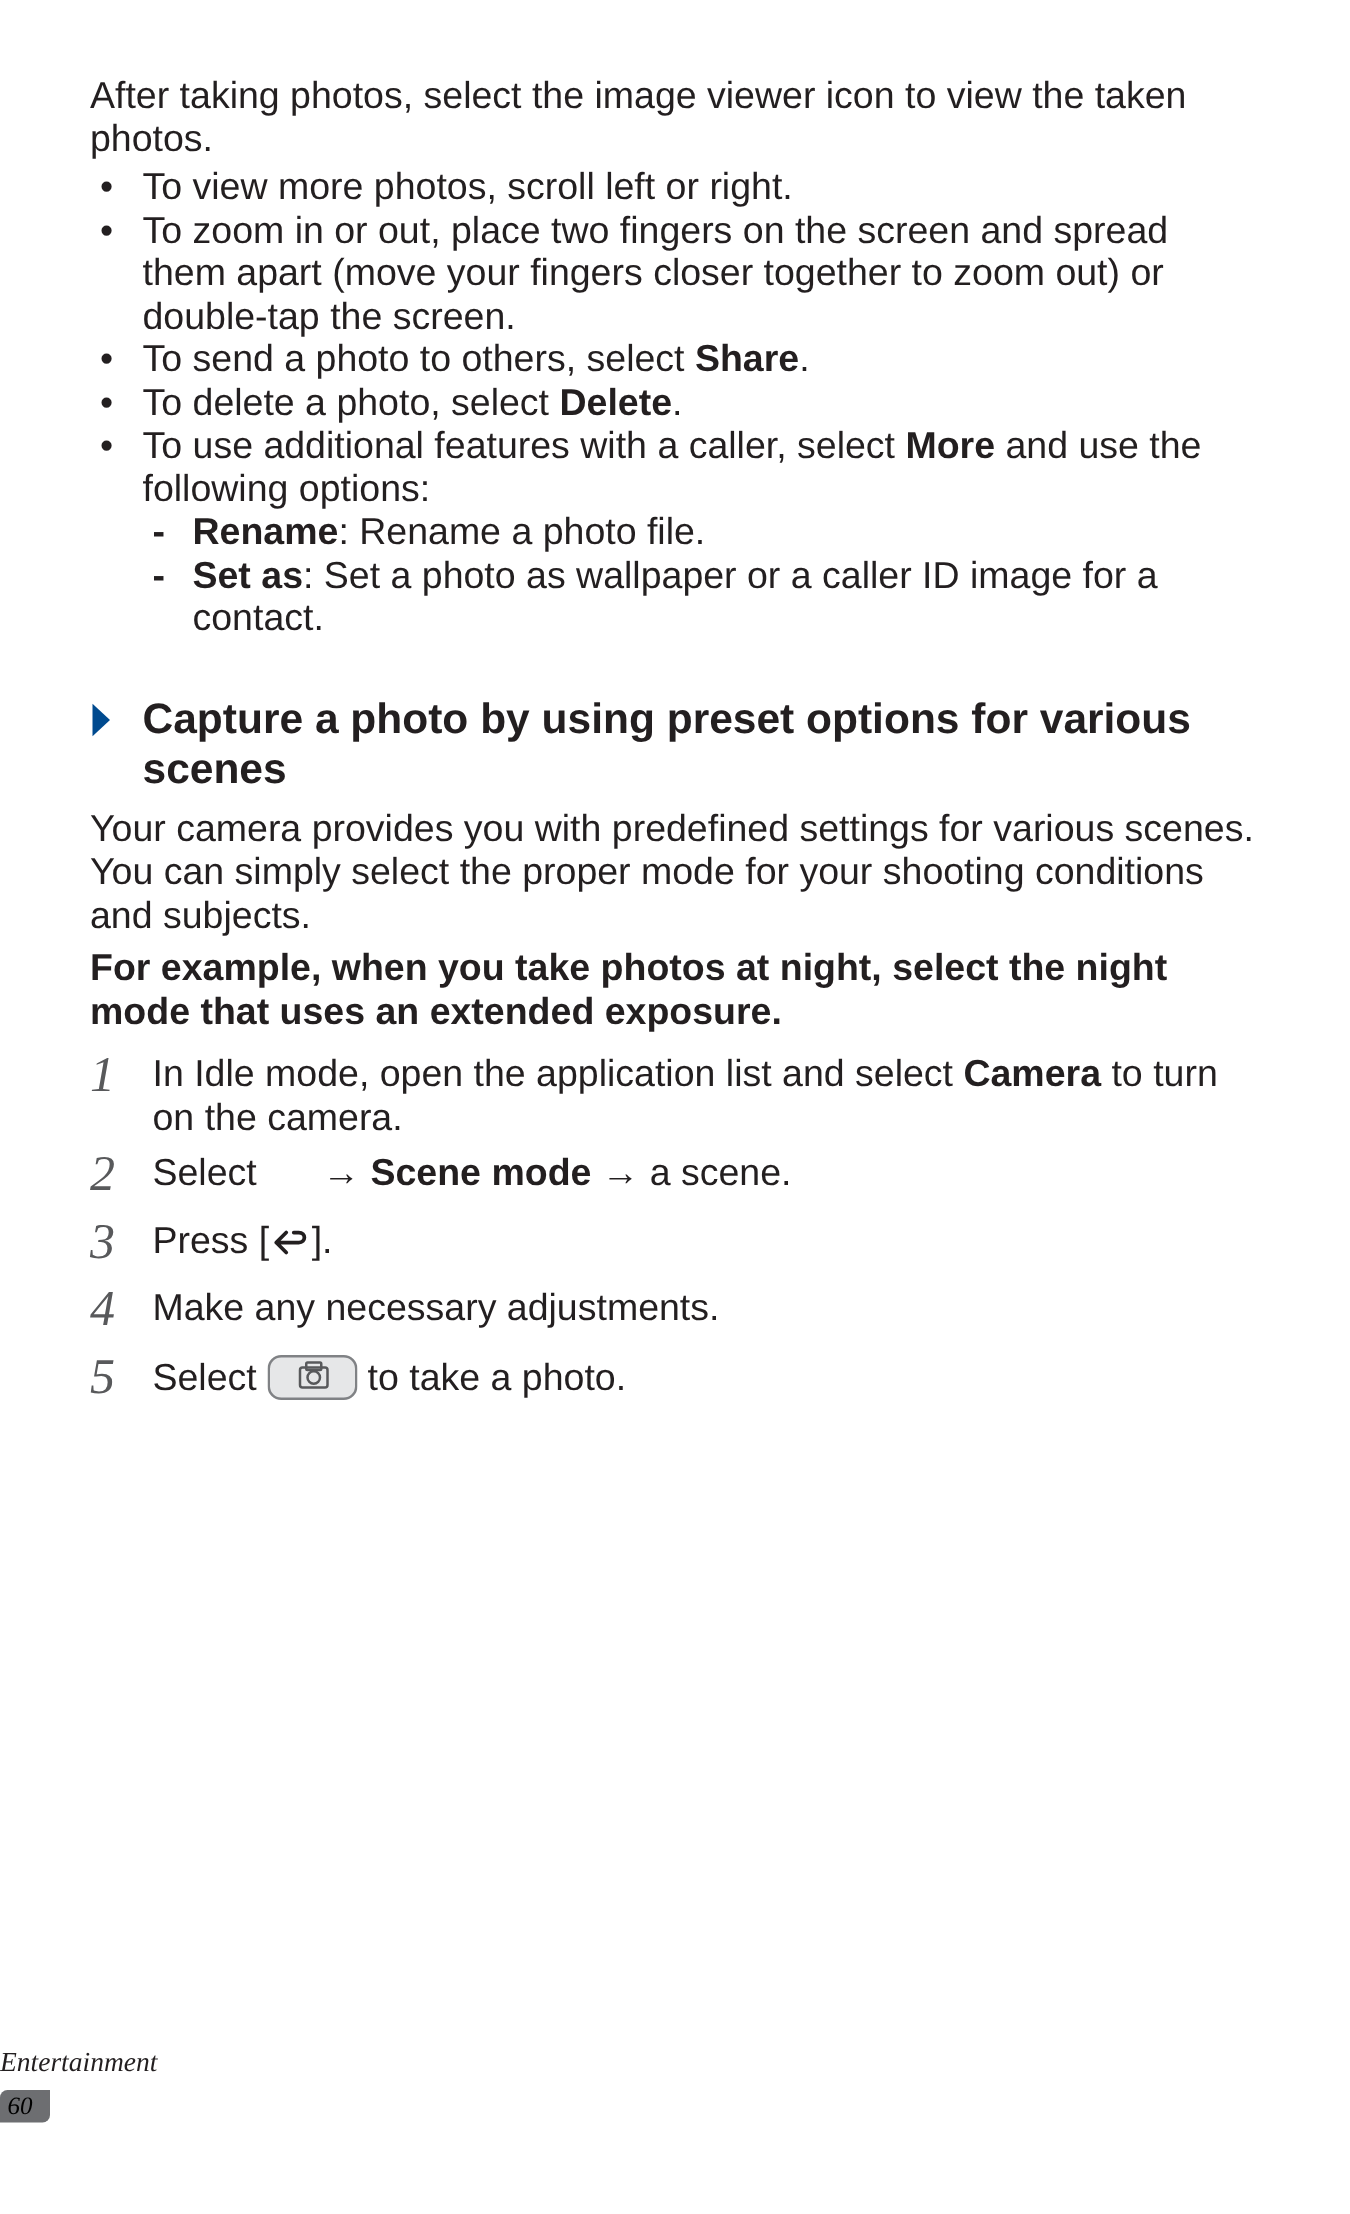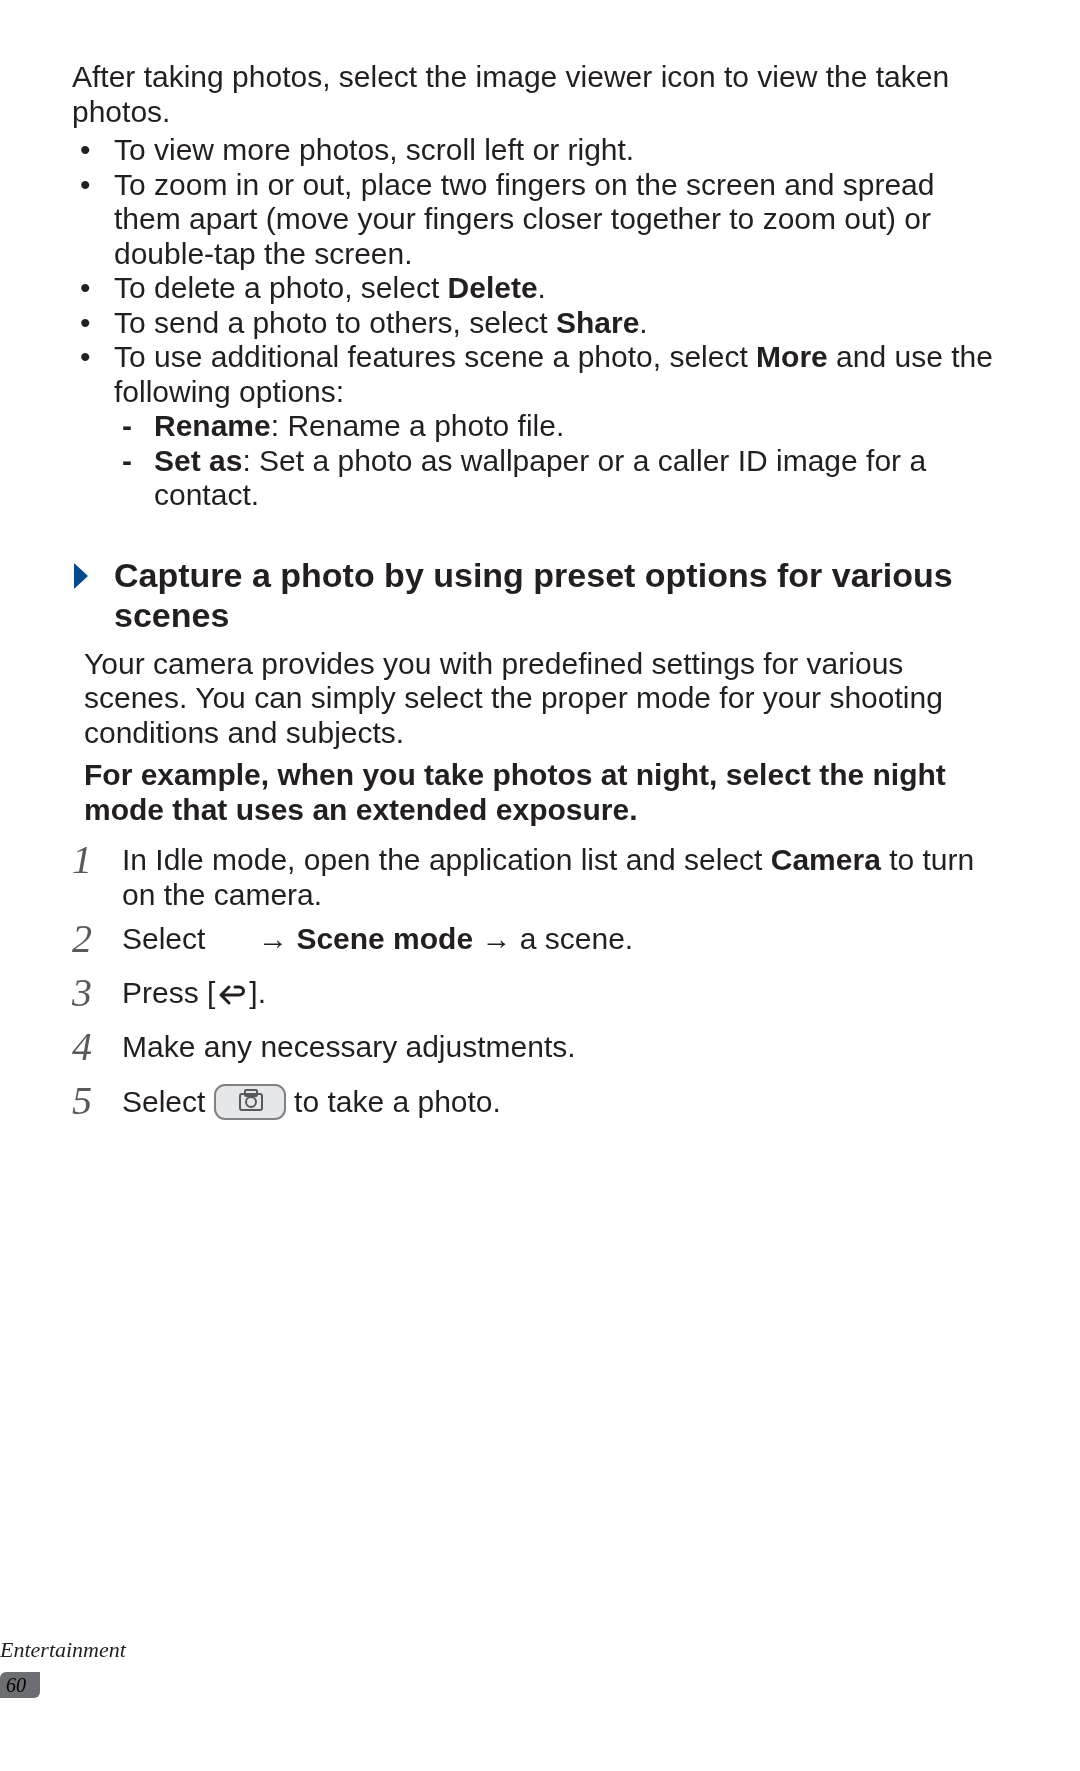--- a/index.html
+++ b/index.html
@@ -72,21 +72,20 @@
   }
   .chev svg { display: block; }
   .section-title {
     font-size: 34px;
     font-weight: 700;
     line-height: 1.18;
     padding-left: 14px;
   }
   .para {
     margin-top: 0;
-    margin-left: 12px;
   }
   .para + .para { margin-top: 8px; font-weight: bold; }
   ol.steps {
     list-style: none;
     counter-reset: step;
     margin: 16px 0 0 0;
     padding: 0;
   }
   ol.steps > li {
     counter-increment: step;
@@ -155,27 +154,27 @@
   <p class="intro">After taking photos, select the image viewer icon to view the taken photos.</p>
 
   <ul class="bullets">
     <li>
       <span>To view more photos, scroll left or right.</span>
     </li>
     <li>
       <span>To zoom in or out, place two fingers on the screen and spread them apart (move your fingers closer together to zoom out) or double-tap the screen.</span>
     </li>
     <li>
+      <span>To send a photo to others, select </span><span class="bold">Share</span><span>.</span>
+    </li>
+    <li>
       <span>To delete a photo, select </span><span class="bold">Delete</span><span>.</span>
     </li>
     <li>
-      <span>To send a photo to others, select </span><span class="bold">Share</span><span>.</span>
-    </li>
-    <li>
-      <span>To use additional features scene a photo, select </span><span class="bold">More</span><span> and use the following options:</span>
+      <span>To use additional features with a caller, select </span><span class="bold">More</span><span> and use the following options:</span>
       <ul class="dashes">
         <li>
           <span class="bold">Rename</span><span>: Rename a photo file.</span>
         </li>
         <li>
           <span class="bold">Set as</span><span>: Set a photo as wallpaper or a caller ID image for a contact.</span>
         </li>
       </ul>
     </li>
   </ul>

